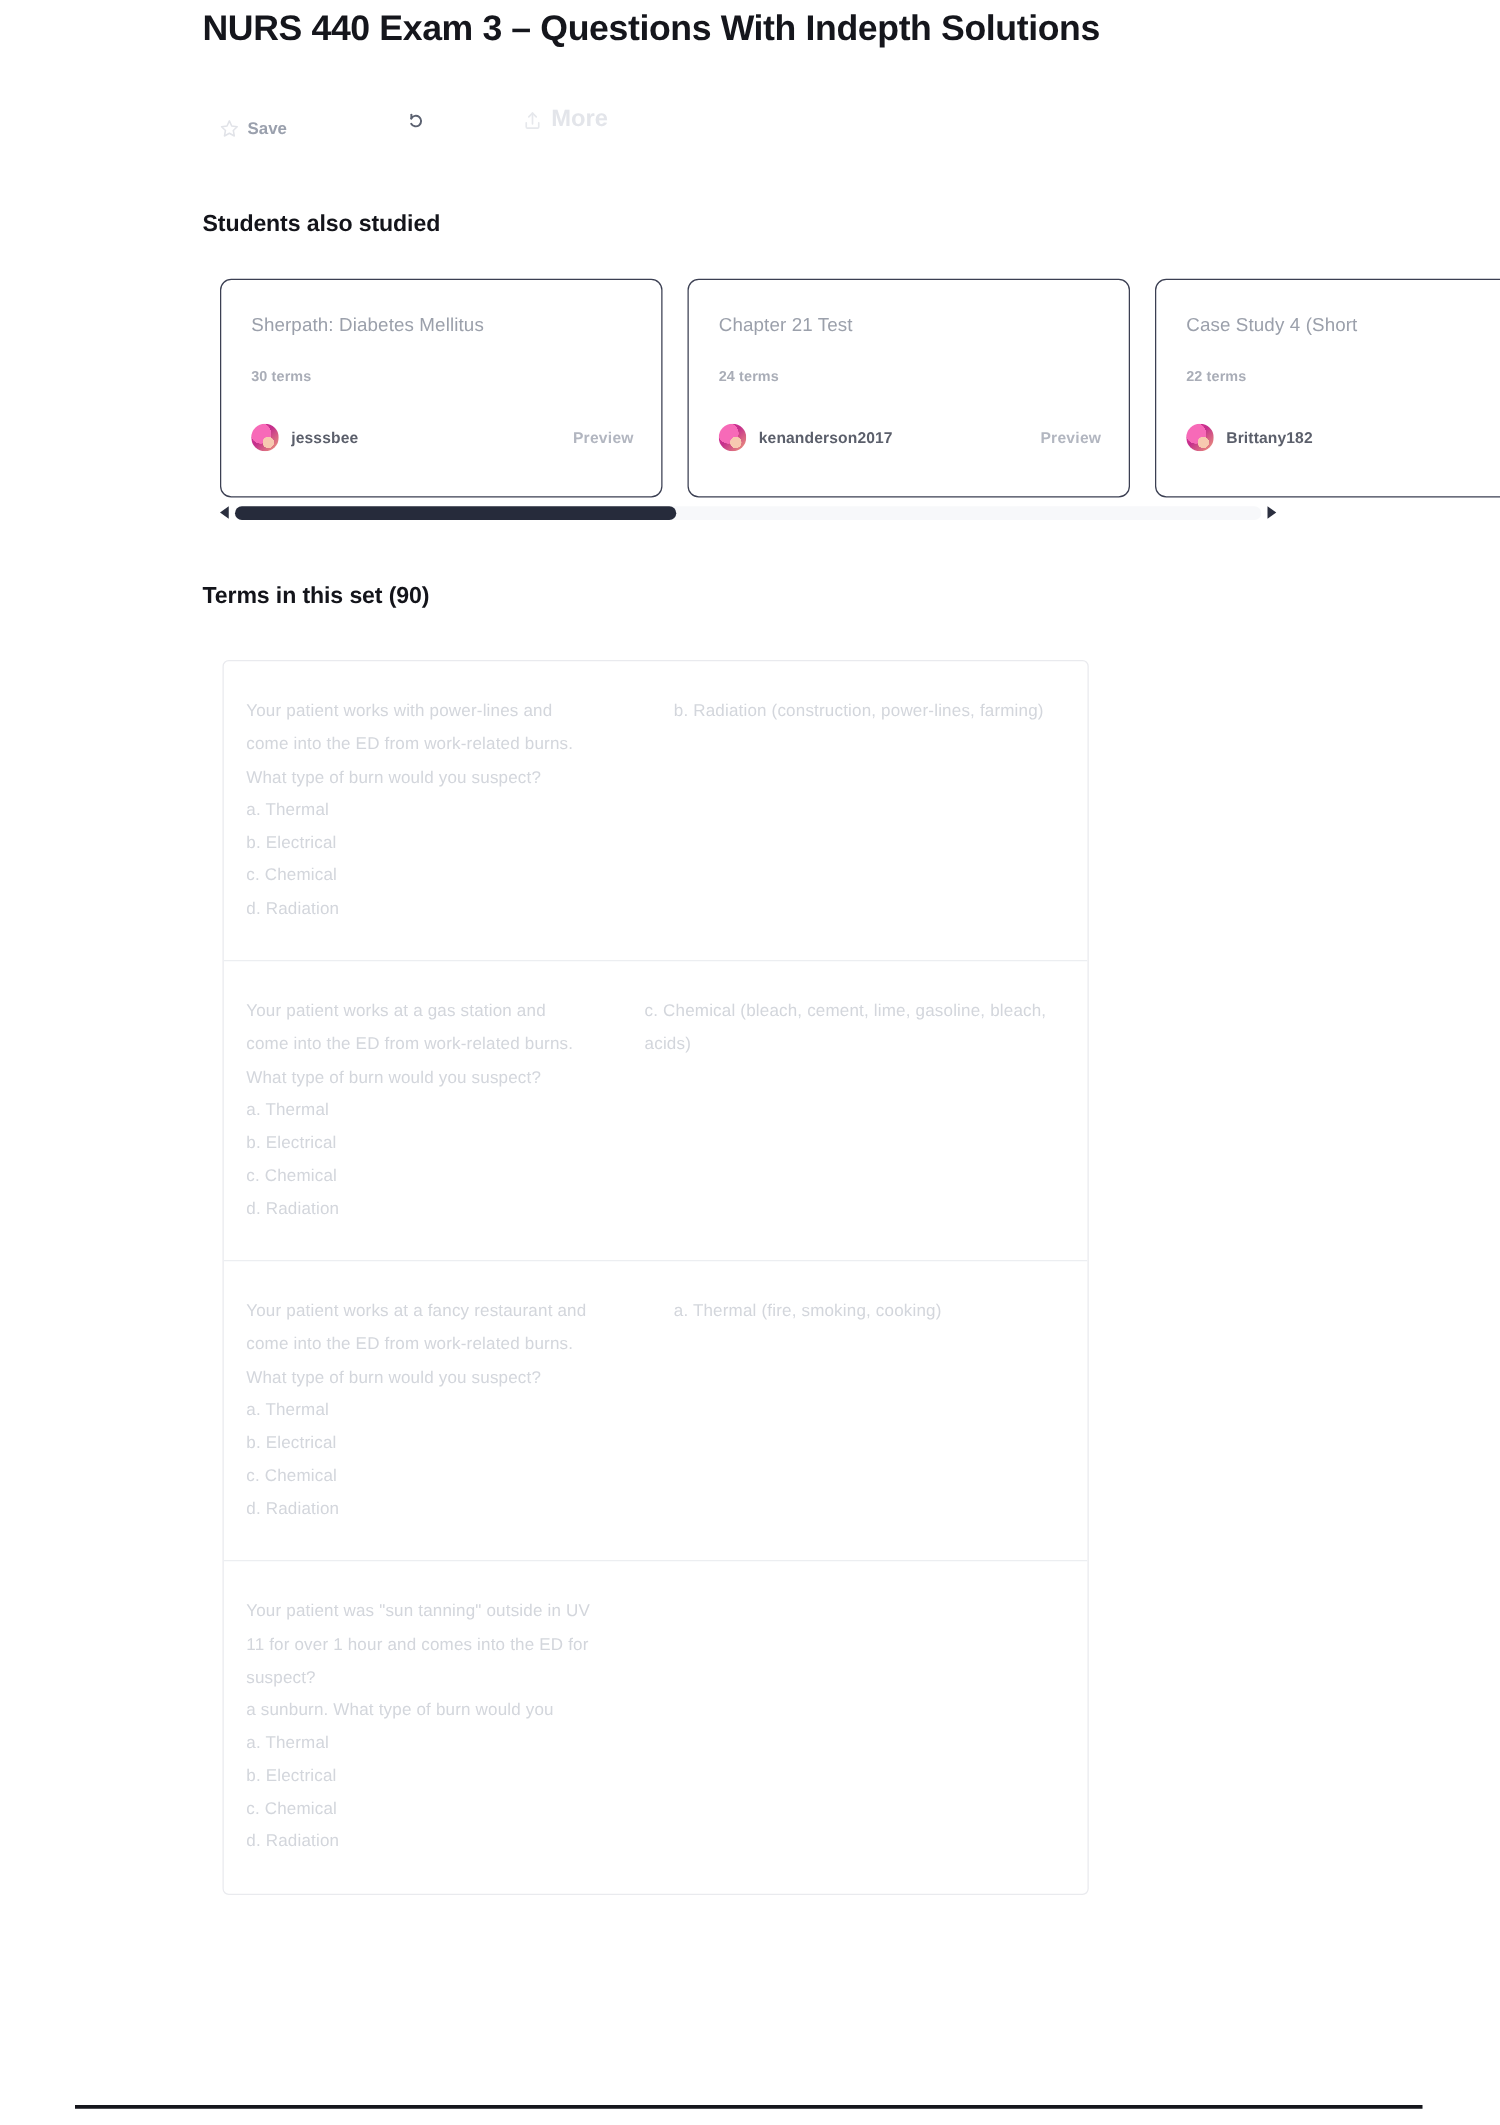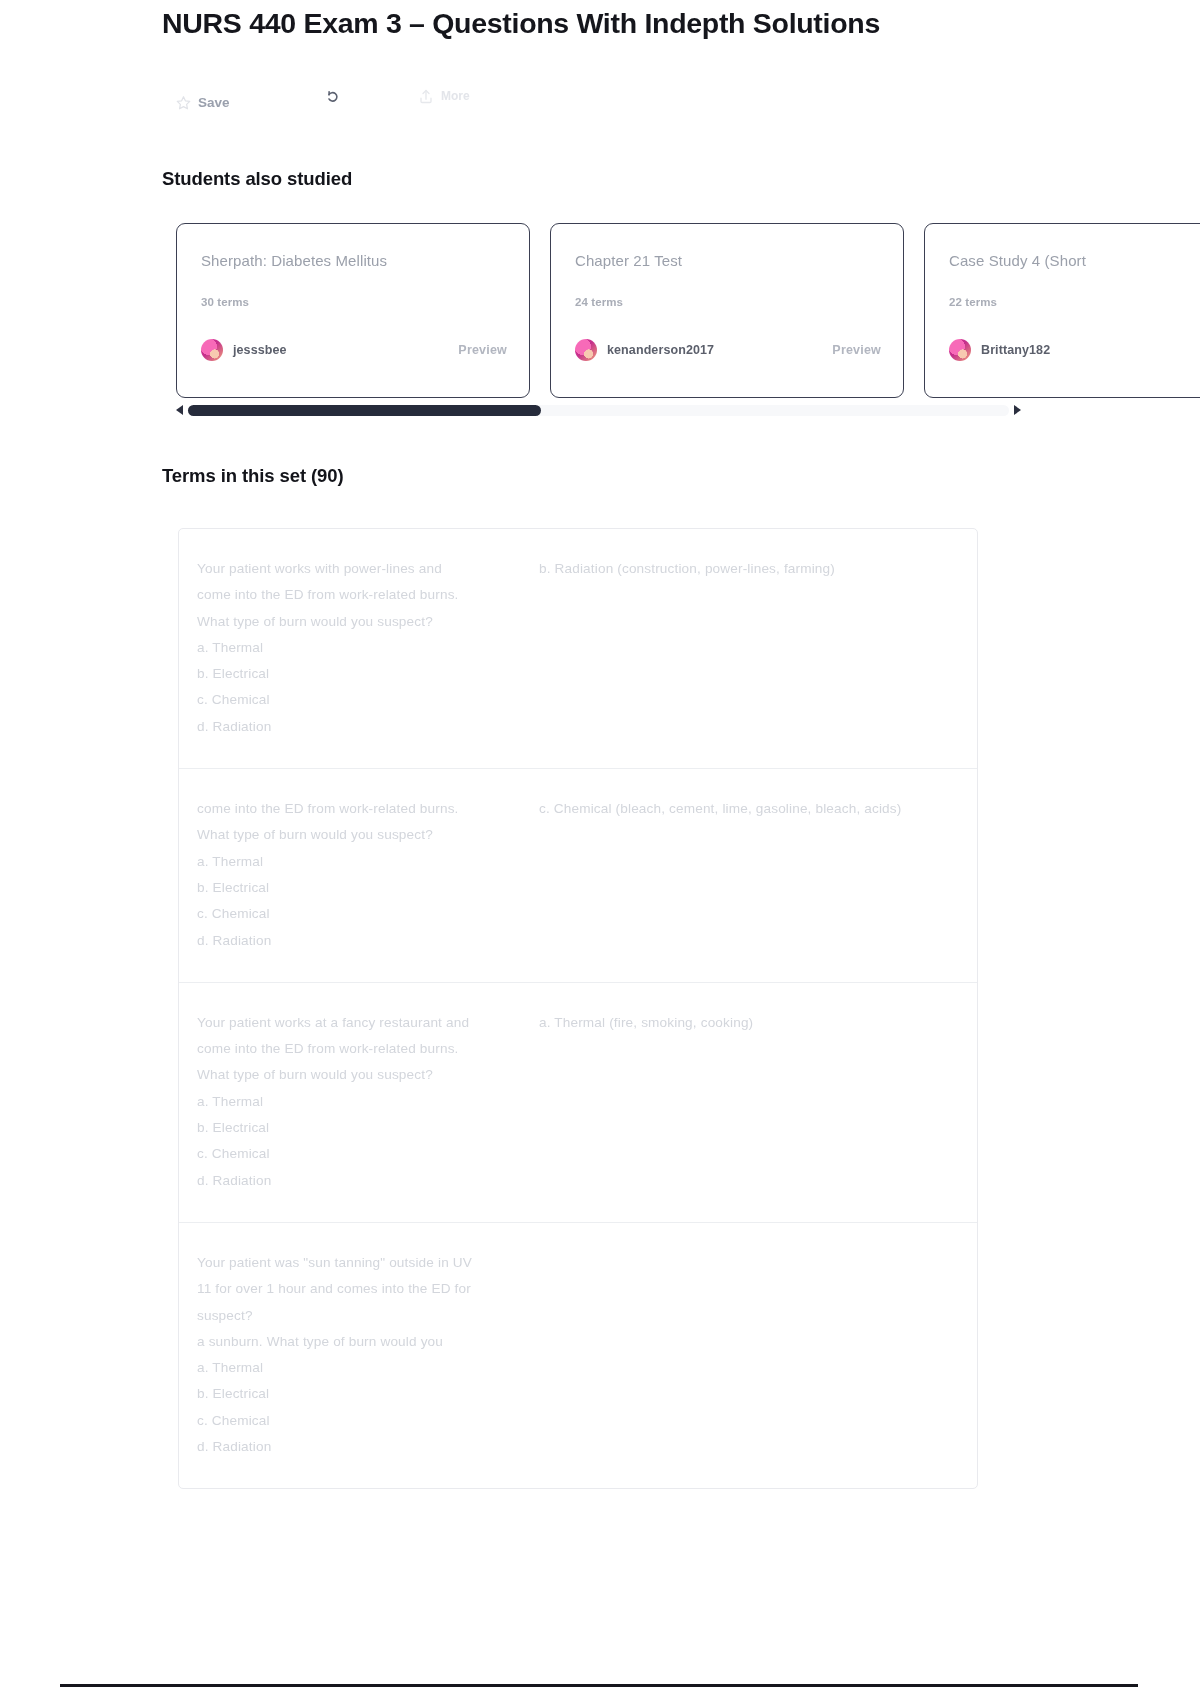--- a/index.html
+++ b/index.html
@@ -53,21 +53,21 @@
     font-weight: 600;
     background: transparent;
     border: none;
     cursor: pointer;
     font-family: "Liberation Sans", sans-serif;
   }
   .tb-save { width: 120px; margin-top: 12px; }
   .tb-rotate { width: 104px; justify-content: flex-start; padding-left: 28px;}
   .tb-share { width: 130px; justify-content: flex-start; padding-left: 18px;}
   .tb-save-label { color: #9aa0ad; font-size: 13.5px; font-weight: 600; }
-  .tb-more-label { color: #e3e5ea; font-size: 12px; font-weight: 600; }
+  .tb-more-label { color: #e3e5ea; font-size: 19px; font-weight: 600; }
 
   .icon-star svg, .icon-rotate svg, .icon-share svg { display: block; }
 
   
   .section-heading {
     position: absolute;
     left: 162px;
     font-size: 18.5px;
     font-weight: 700;
     color: #13141a;
@@ -192,21 +192,21 @@
     width: 43%;
     background: #262b3b;
     border-radius: 6px;
   }
 
   
   .terms-table {
     position: absolute;
     left: 178px;
     top: 528px;
-    width: 800px;
+    width: 693px;
     border: 1px solid #e9eaee;
     border-radius: 5px;
     background: #ffffff;
     overflow: hidden;
   }
   .term-row {
     display: flex;
     border-bottom: 1px solid #eceef1;
     padding: 27px 0 28px 0;
   }
@@ -345,20 +345,21 @@
         <div class="term-line">c. Chemical</div>
         <div class="term-line">d. Radiation</div>
       </div>
       <div class="def-col">
         <div class="def-line">b. Radiation (construction, power-lines, farming)</div>
       </div>
     </div>
 
     <div class="term-row">
       <div class="term-col">
+        <div class="term-line">Your patient works at a gas station and</div>
         <div class="term-line">come into the ED from work-related burns.</div>
         <div class="term-line">What type of burn would you suspect?</div>
         <div class="term-line">a. Thermal</div>
         <div class="term-line">b. Electrical</div>
         <div class="term-line">c. Chemical</div>
         <div class="term-line">d. Radiation</div>
       </div>
       <div class="def-col">
         <div class="def-line">c. Chemical (bleach, cement, lime, gasoline, bleach, acids)</div>
       </div>

